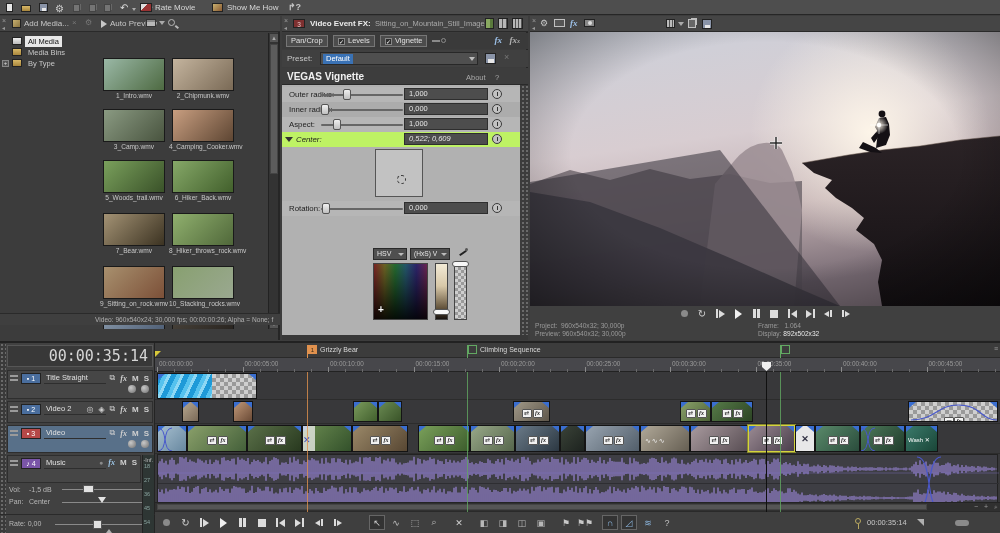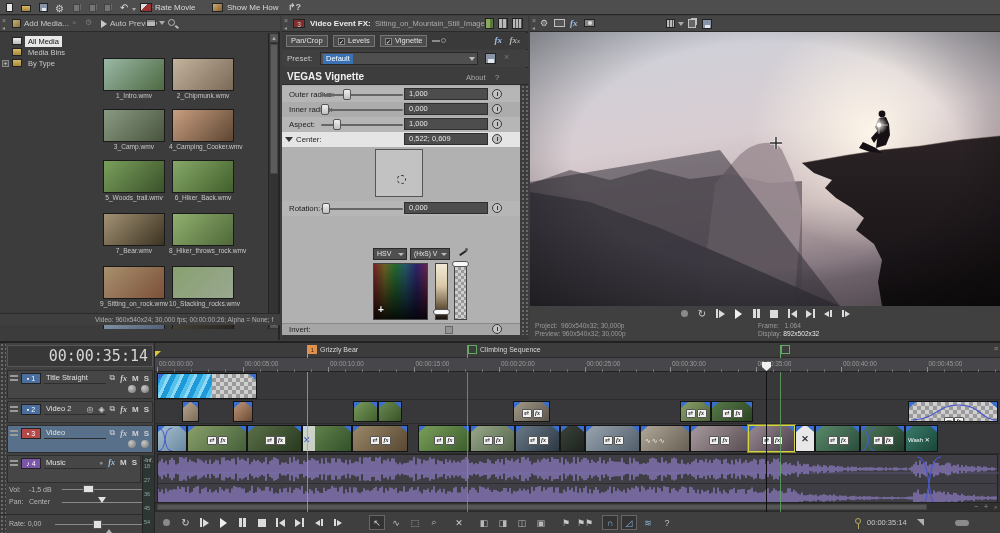--- a/index.html
+++ b/index.html
@@ -224,21 +224,21 @@
           <div class="valbox" style="position: absolute; left: 122px; top: 1px; width: 84px; height: 12px;">0,000</div>
           <div class="clock" style="position: absolute; left: 210px; top: 2px;"></div>
         </div>
         <div style="position: absolute; left: 0px; top: 32px; width: 238px; height: 15px; background: rgb(182, 182, 182);">
           <div style="position: absolute; left: 7px; top: 3px; color: rgb(29, 29, 29); font-size: 7.8px;">Aspect:</div>
           <div style="position: absolute; left: 39px; top: 7px; width: 82px; height: 2px; background: rgb(102, 102, 102); border-radius: 1px;"></div>
           <div style="position: absolute; left: 51.4px; top: 2px; width: 8px; height: 11px; background: linear-gradient(rgb(240, 240, 240), rgb(192, 192, 192)); border: 1px solid rgb(85, 85, 85); border-radius: 2px;"></div>
           <div class="valbox" style="position: absolute; left: 122px; top: 1px; width: 84px; height: 12px;">1,000</div>
           <div class="clock" style="position: absolute; left: 210px; top: 2px;"></div>
         </div>
-        <div style="position: absolute; left: 0px; top: 47px; width: 238px; height: 15px; background: #e5e5e5;">
+        <div style="position: absolute; left: 0px; top: 47px; width: 238px; height: 15px; background: #bef264; font-style: italic;">
           <div style="position: absolute; left: 3px; top: 5px; width: 0px; height: 0px; border-top: 5px solid rgb(51, 51, 51); border-left: 4px solid transparent; border-right: 4px solid transparent;"></div>
           <div style="position: absolute; left: 14px; top: 3px; color: rgb(29, 29, 29); font-size: 7.8px;">Center:</div>
           <div class="valbox" style="position: absolute; left: 122px; top: 1px; width: 84px; height: 12px;">0,522; 0,609</div>
           <div class="clock" style="position: absolute; left: 210px; top: 2px;"></div>
         </div>
         <div style="position: absolute; left: 93px; top: 64px; width: 48px; height: 48px; background: rgb(194, 194, 194); border: 1px solid rgb(85, 85, 85);">
           <div style="position: absolute; left: 21px; top: 25px; width: 9px; height: 9px; border: 1.3px dashed rgb(51, 51, 51); border-radius: 50%;"></div>
         </div>
         <div style="position: absolute; left: 0px; top: 116px; width: 238px; height: 15px; background: rgb(182, 182, 182);">
           <div style="position: absolute; left: 7px; top: 3px; color: rgb(29, 29, 29); font-size: 7.8px;">Rotation:</div>
@@ -253,25 +253,20 @@
           <div style="position: absolute; left: 1px; top: 5px; width: 8px; height: 2px; background: rgb(34, 34, 34); transform: rotate(-35deg);"></div>
           <div style="position: absolute; left: 7px; top: 1px; width: 3px; height: 3px; background: rgb(85, 85, 85); border-radius: 50%;"></div>
         </div>
         <div style="position: absolute; left: 91px; top: 178px; width: 55px; height: 57px; border: 1px solid rgb(68, 68, 68); background: linear-gradient(rgba(0, 0, 0, 0) 0%, rgba(0, 0, 0, 0.88) 100%), linear-gradient(to right, rgb(122, 36, 36), rgb(106, 98, 36), rgb(36, 106, 48), rgb(36, 86, 106), rgb(44, 36, 106), rgb(106, 36, 80));">
           <div style="position: absolute; left: 4px; top: 40px; color: rgb(255, 255, 255); font-size: 10px; font-weight: bold; text-shadow: rgb(0, 0, 0) 0px 0px 2px;">+</div>
         </div>
         <div style="position: absolute; left: 153px; top: 178px; width: 13px; height: 57px; border: 1px solid rgb(68, 68, 68); background: linear-gradient(rgb(242, 234, 214) 0%, rgb(216, 200, 168) 40%, rgb(106, 90, 66) 78%, rgb(24, 18, 14) 100%);"></div>
         <div style="position: absolute; left: 151px; top: 224px; width: 17px; height: 6px; background: rgb(248, 248, 248); border: 1px solid rgb(85, 85, 85); border-radius: 3px;"></div>
         <div class=" checker" style="position: absolute; left: 172px; top: 181px; width: 13px; height: 54px; border: 1px solid rgb(68, 68, 68); background-size: 6px 6px; background-position: 0px 0px, 3px 3px;"></div>
         <div style="position: absolute; left: 170px; top: 176px; width: 17px; height: 6px; background: rgb(248, 248, 248); border: 1px solid rgb(85, 85, 85); border-radius: 3px;"></div>
-        <div style="position: absolute; left: 0px; top: 238px; width: 238px; height: 12px; background: rgb(166, 166, 166); border-top: 1px solid rgb(138, 138, 138);">
-          <div style="position: absolute; left: 7px; top: 1px; color: rgb(29, 29, 29); font-size: 7.8px;">Invert:</div>
-          <div style="position: absolute; left: 163px; top: 2px; width: 8px; height: 8px; background: rgb(148, 148, 148); border: 1px solid rgb(102, 102, 102);"></div>
-          <div class="clock" style="position: absolute; left: 210px; top: 0px;"></div>
-        </div>
       </div>
     <div class="abs grip" style="left:239px;top:69px;width:7px;height:250px;background-color:#3c3c3c;"></div>
     <div class="abs" style="left:0;top:319px;width:246px;height:5px;background:#383838;"></div>
   </div>
 
   <div class="abs" style="left:530px;top:16px;width:470px;height:324px;background:#323232;">
     <div class="abs panelbar" style="left:0;top:0;width:470px;height:16px;">
       <span class="abs" style="left:2px;top:1px;color:#9a9a9a;font-size:7px;">×</span>
       <span class="abs" style="left:2px;top:8px;color:#9a9a9a;font-size:6px;">◂</span>
       <span class="abs" style="left:10px;top:2px;color:#c8c8c8;font-size:9px;">⚙</span>

